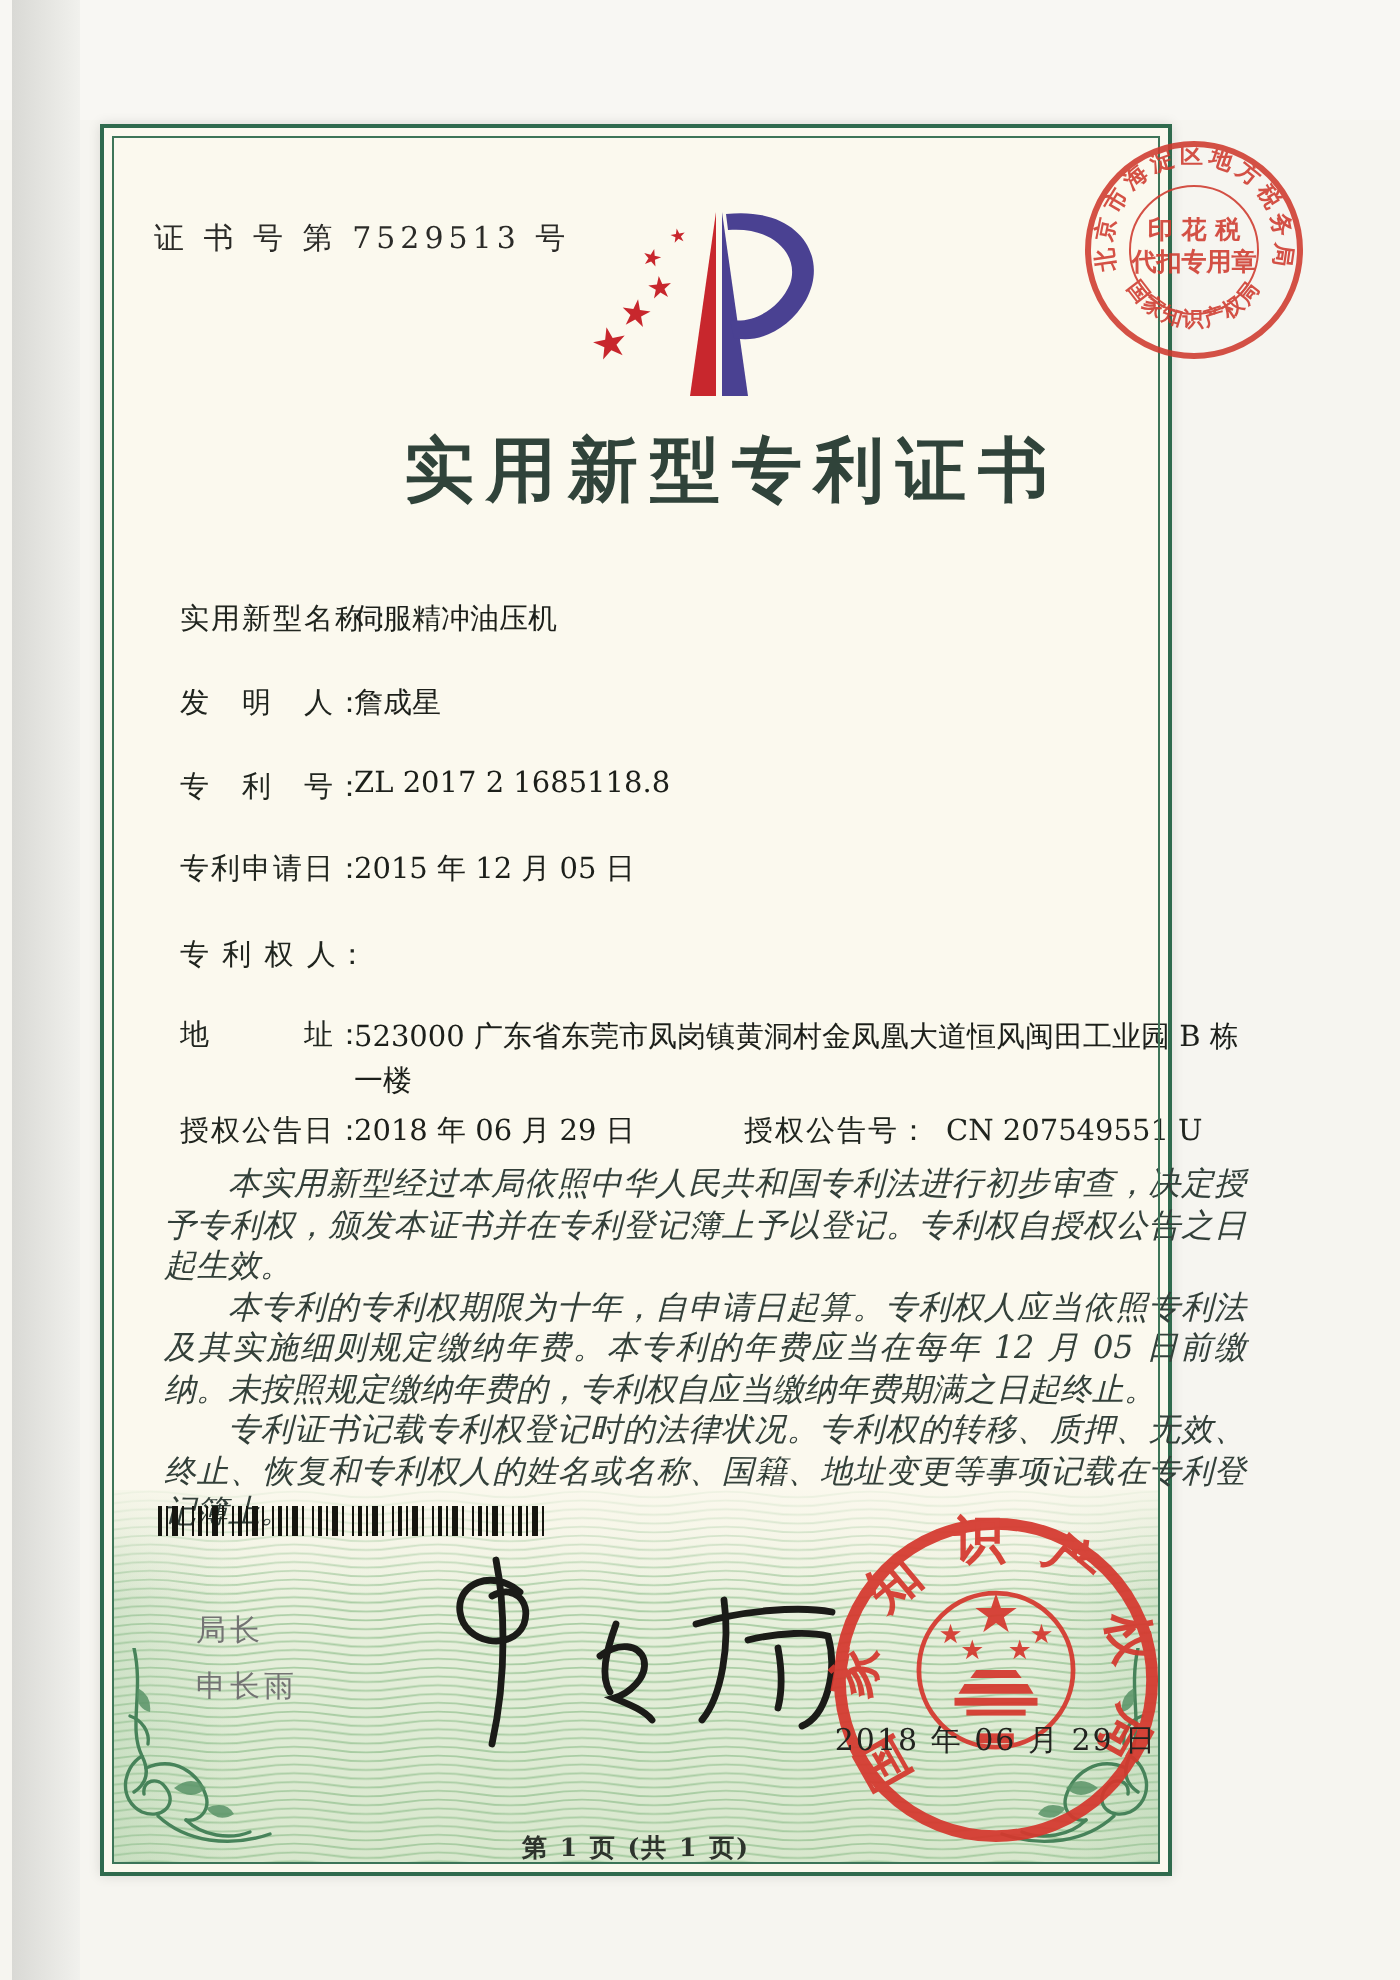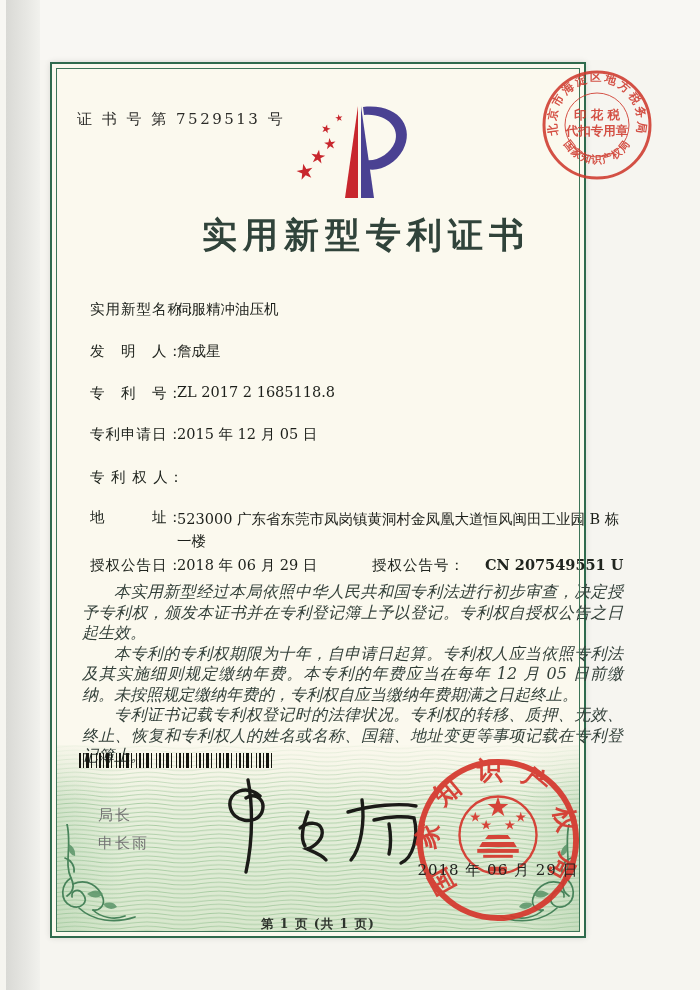--- a/index.html
+++ b/index.html
@@ -32,21 +32,21 @@
   .logo{position:absolute;left:235px;top:36px;width:130px;height:106px;z-index:2;}
   .cert-title{
     position:absolute;left:0;top:148px;width:100%;text-align:center;
     font-size:35px;font-weight:600;color:#30433a;letter-spacing:6px;z-index:2;margin-left:48px;
   }
   .frow{position:absolute;left:38px;width:540px;font-size:14.5px;color:#20251f;z-index:2;}
   .flabel{letter-spacing:1px;}
   .fvalue{position:absolute;left:87px;top:0;white-space:nowrap;color:#1c1f1a;}
   .fvalue.wrap{white-space:normal;width:452px;line-height:22px;}
   .grant-pair2{position:absolute;left:282px;top:0;}
-  .grant-pair2 .fvalue2{margin-left:20px;font-weight:bold;}
+  .grant-pair2 .fvalue2{margin-left:8px;}
   .body-text{
     position:absolute;left:30px;top:518px;width:541px;z-index:2;
     font-size:16px;line-height:20.5px;color:#33403a;text-align:justify;
     font-style:italic;
   }
   .body-text p{margin:0;text-indent:2em;}
   
   .guilloche{
     position:absolute;left:5px;right:5px;bottom:5px;height:186px;z-index:1;
     background:linear-gradient(180deg,#f6f4e6 0%,#ebf1df 25%,#e0ecd6 60%,#d8e7cd 100%);

